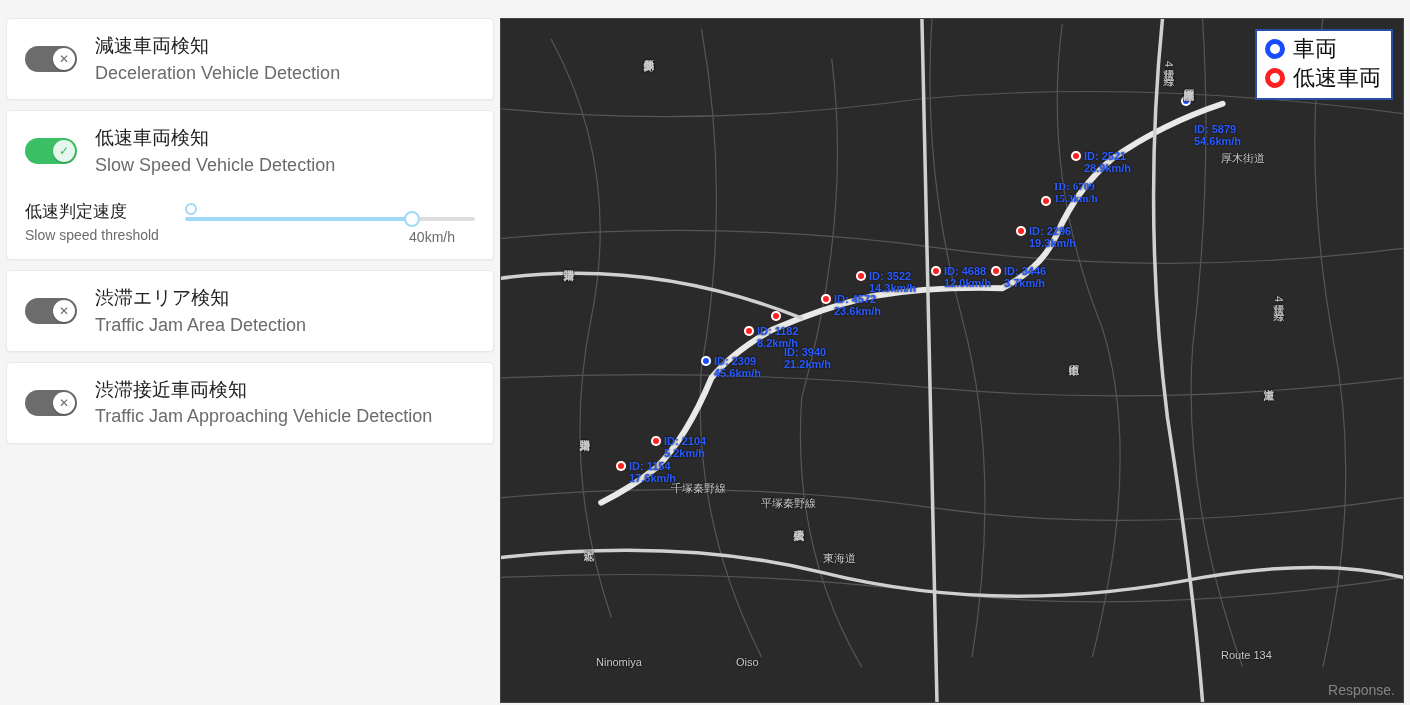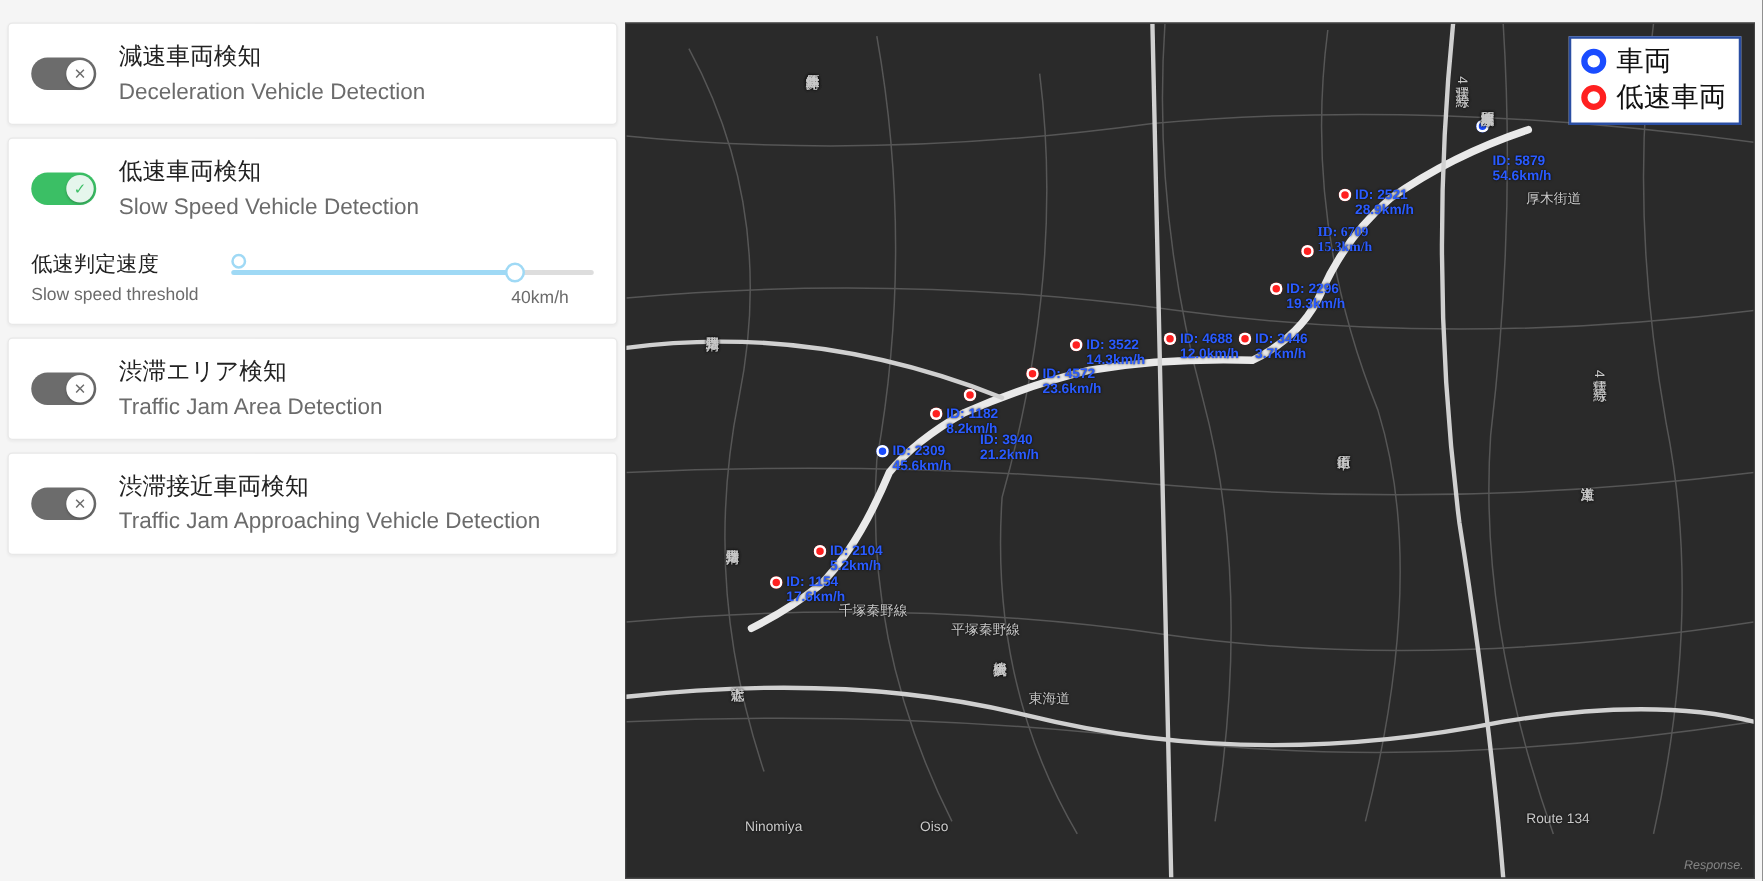--- a/index.html
+++ b/index.html
@@ -158,22 +158,21 @@
     color: #c9c9c9;
     font-size: 11px;
     white-space: nowrap;
     text-shadow: 0 0 2px #000;
   }
   .road-label.vert { writing-mode: vertical-rl; }
   .watermark {
     position: absolute;
     bottom: 4px; right: 8px;
     color: #aaa;
-    font-style: italic;
-    font-size: 10px;
+    font-size: 14px;
     opacity: .7;
   }
   .marker {
     position: absolute;
     width: 10px; height: 10px;
     border-radius: 50%;
     transform: translate(-50%,-50%);
     box-shadow: 0 0 0 2px #fff inset;
   }
   .marker.blue { background: #1a4cff; }

